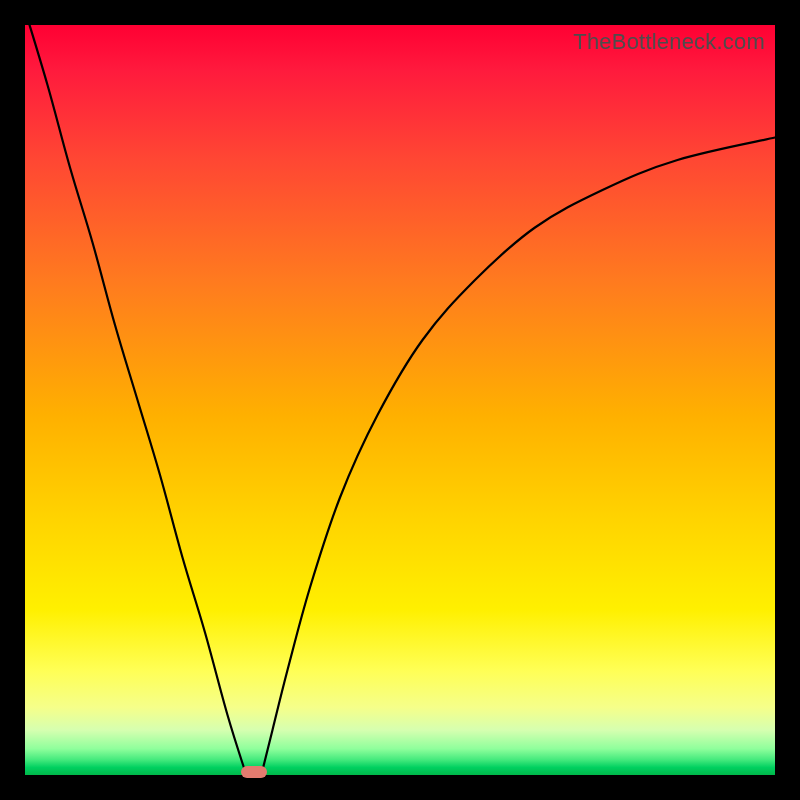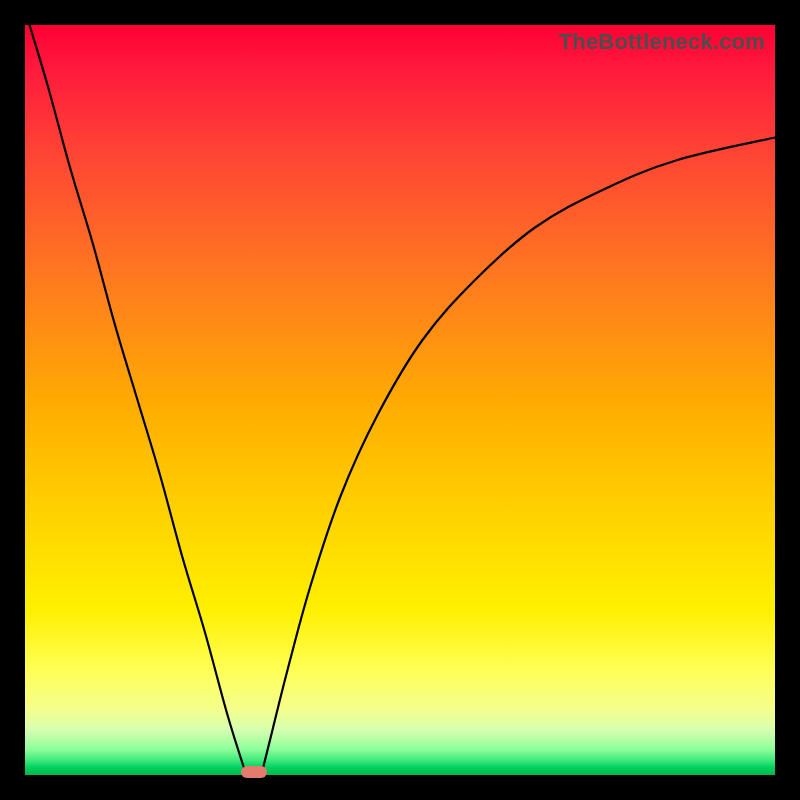--- a/index.html
+++ b/index.html
@@ -41,21 +41,21 @@
       #00d060 99%,
       #00b84a 100%
     );
   }
   .watermark {
     position: absolute;
     top: 4px;
     right: 10px;
     color: #4d4d4d;
     font-size: 22px;
-    font-weight: 700;
+    font-weight: 400;
     letter-spacing: 0.2px;
     user-select: none;
   }
   svg.curve {
     position: absolute;
     left: 0;
     top: 0;
     width: 750px;
     height: 750px;
     overflow: visible;

